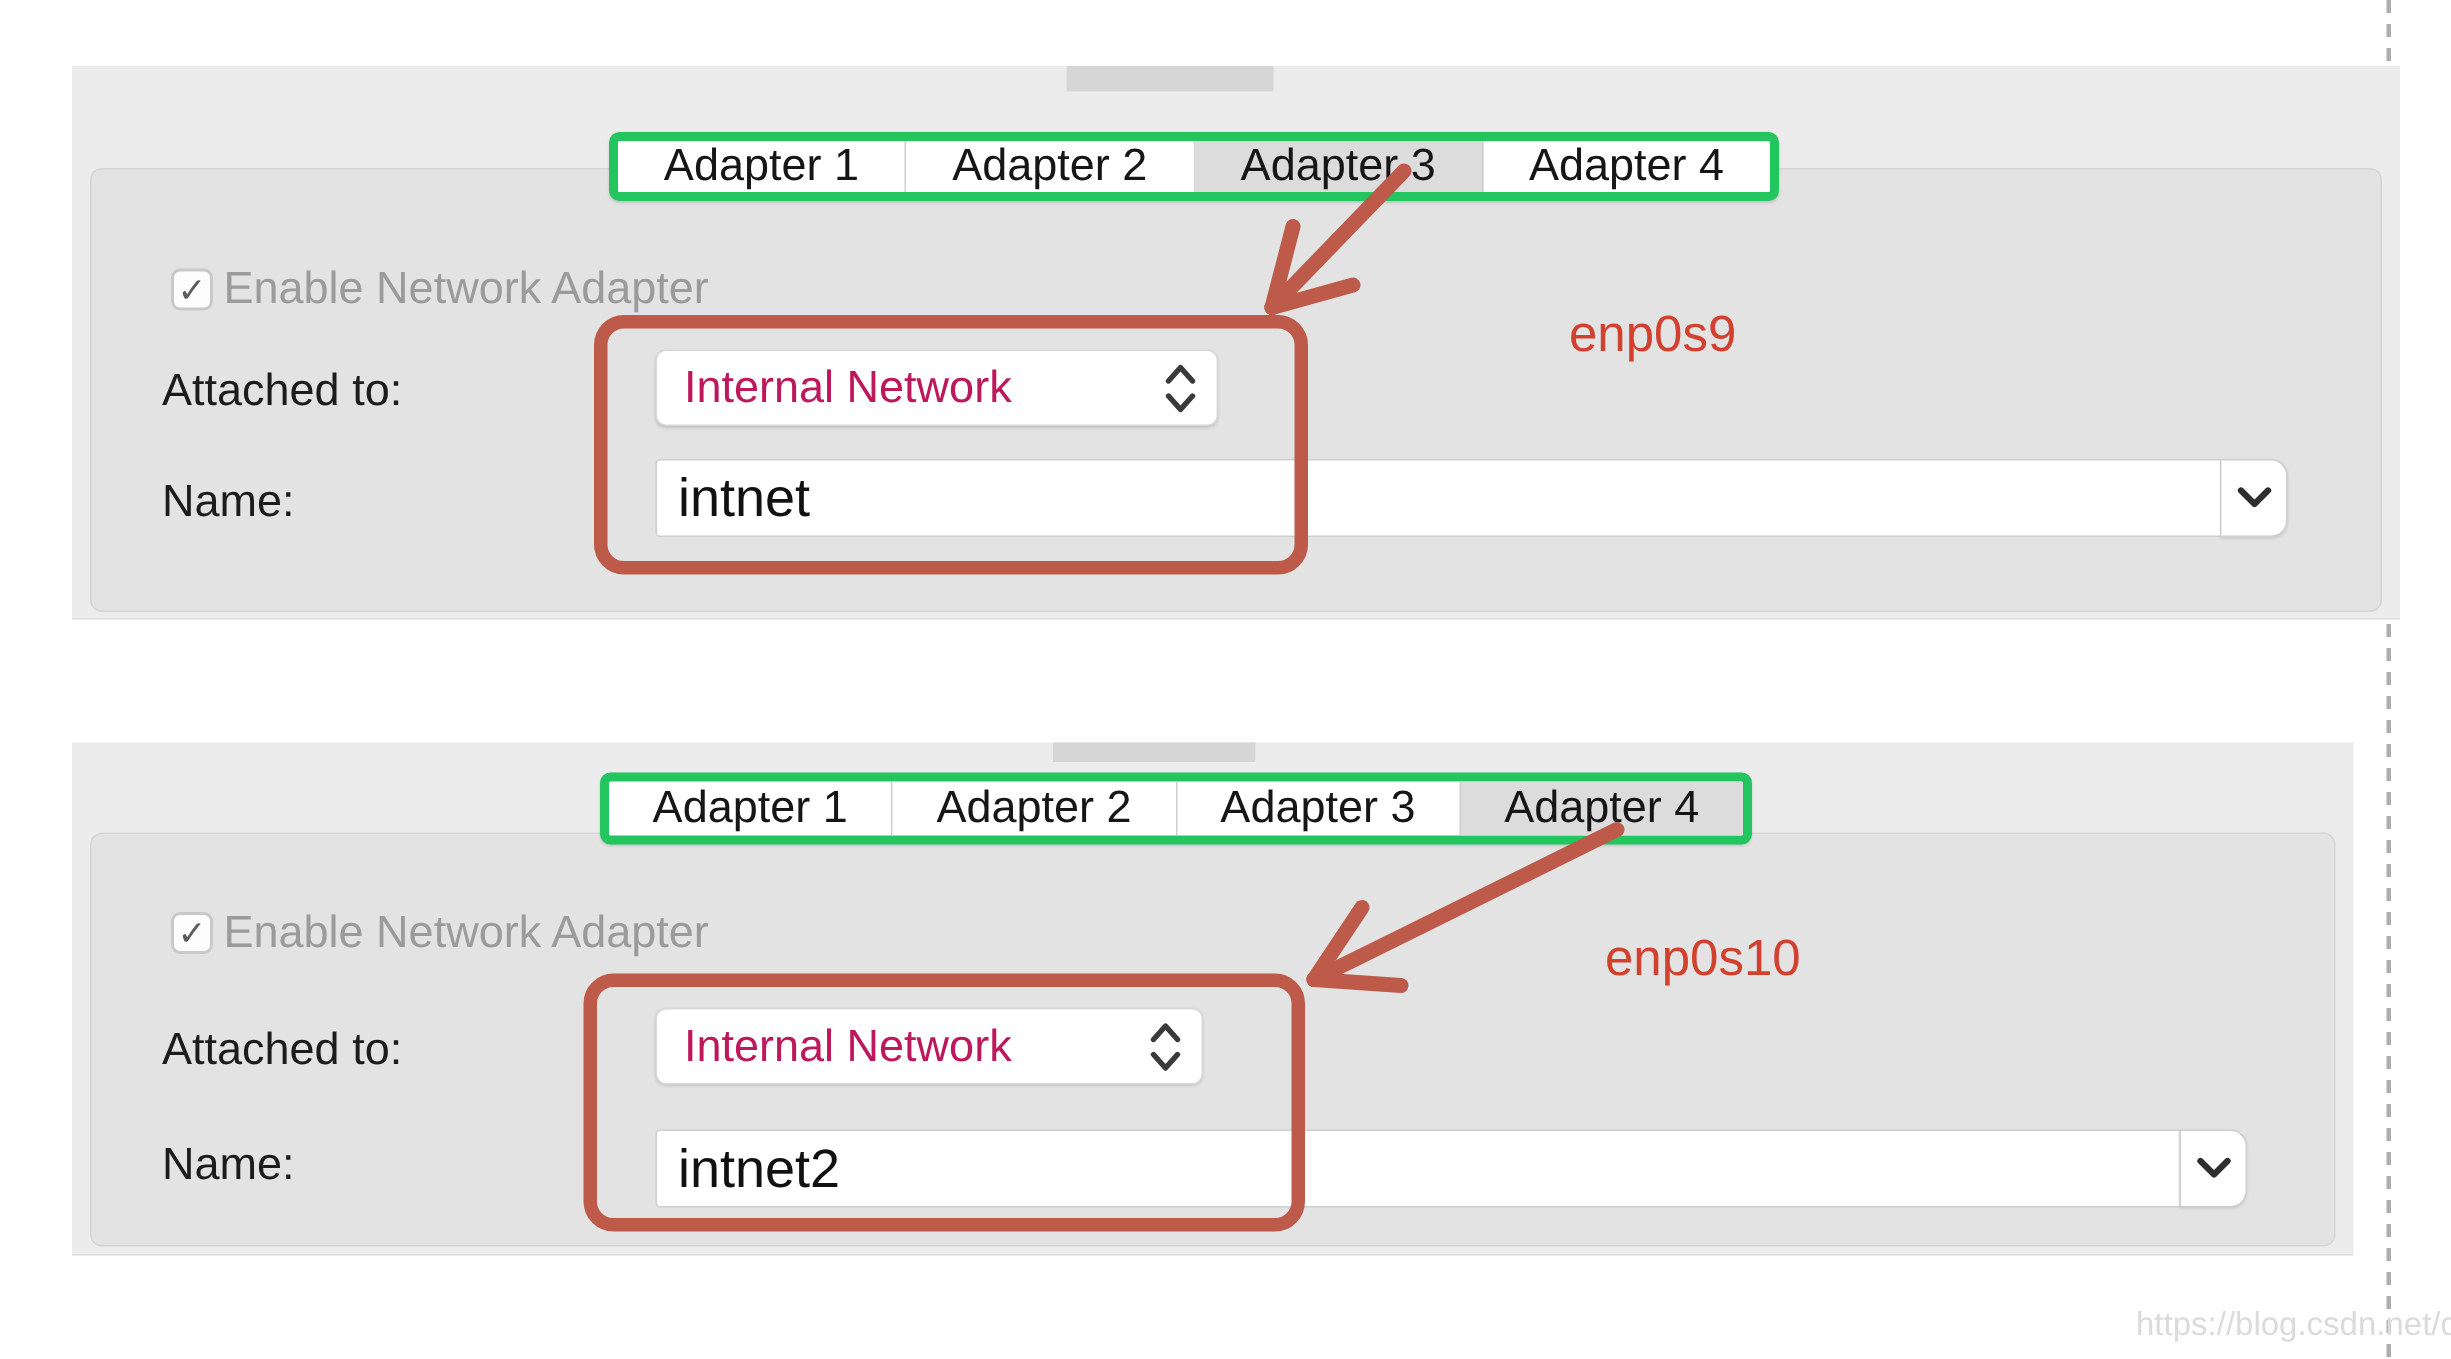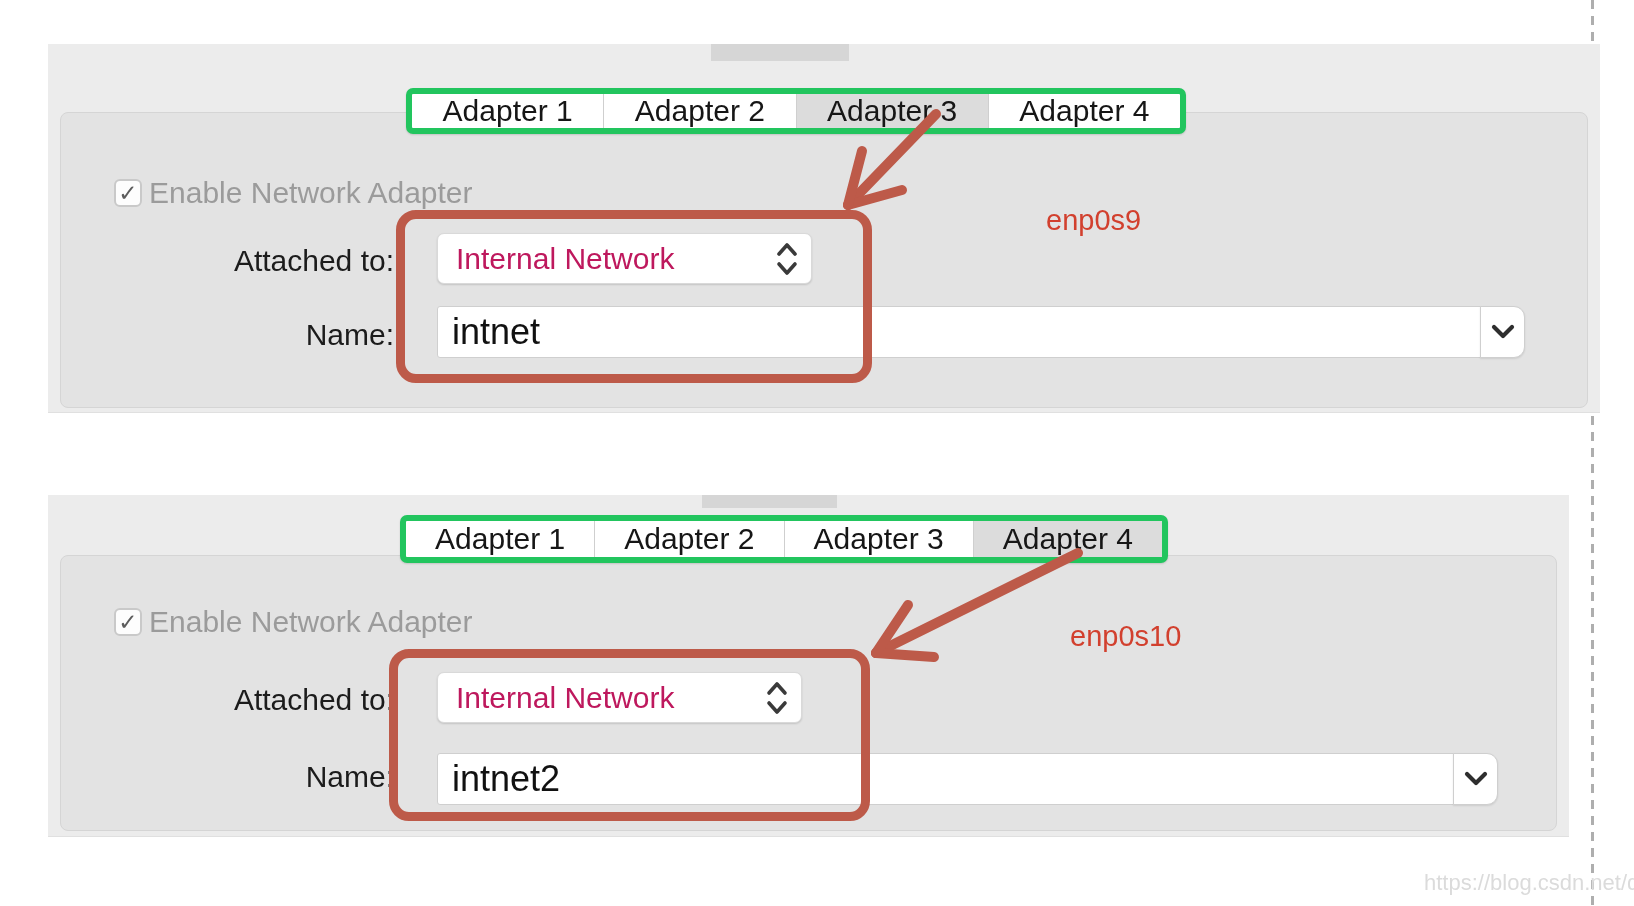--- a/index.html
+++ b/index.html
@@ -25,21 +25,21 @@
           font-size:30px; color:#161616; border-right:1px solid #cfcfcf; cursor:default; }
   .tab:last-child { border-right:none; }
   .tab.selected { background:#dcdcdc; }
 
   .enable-row { position:absolute; display:flex; align-items:center; }
   .checkbox { width:28px; height:28px; background:#fdfdfd; border:2px solid #c9c9c9; border-radius:6px;
               display:flex; align-items:center; justify-content:center;
               font-size:23px; line-height:1; color:#5c5c5c; }
   .enable-label { margin-left:7px; font-size:30px; color:#9b9b9b; }
 
-  .field-label { position:absolute; width:286px; text-align:right; font-size:30px; color:#1c1c1c; }
+  .field-label { position:absolute; width:286px; font-size:30px; color:#1c1c1c; }
 
   .popup { position:absolute; background:#ffffff; border:1px solid #d9d9d9; border-radius:7px;
            box-shadow:0 1px 2px rgba(0,0,0,.14); display:flex; align-items:center;
            padding:0 12px 0 18px; font-size:30px; color:#be185d; cursor:default; }
   .popup-label { flex:1; }
 
   .text-input { position:absolute; background:#ffffff; border:1px solid #cfcfcf; border-radius:3px 0 0 3px;
                 font-size:36px; color:#111; padding:0 14px;
                 font-family:"Liberation Sans","DejaVu Sans",sans-serif; }
   .combo-btn { position:absolute; background:#ffffff; border:1px solid #cfcfcf;
@@ -67,21 +67,21 @@
   .p2 .attached-label { left:60px; top:188px; }
   .p2 .popup { left:389px; top:177px; width:365px; height:51px; }
   .p2 .name-label { left:60px; top:265px; }
   .p2 .text-input { left:389px; top:258px; width:1017px; height:52px; }
   .p2 .combo-btn { left:1405px; top:258px; width:45px; height:52px; }
 
   
   .ann-rect { position:absolute; border:9px solid #bd5a49; border-radius:20px; z-index:5; }
   .ann-rect.r1 { left:396px; top:210px; width:476px; height:173px; }
   .ann-rect.r2 { left:389px; top:649px; width:481px; height:172px; }
-  .ann-text { position:absolute; font-size:29px; color:#d2402e; z-index:5; }
+  .ann-text { position:absolute; font-size:34px; color:#d2402e; z-index:5; }
   .ann-text.t1 { left:1046px; top:204px; }
   .ann-text.t2 { left:1070px; top:620px; }
   #arrows { position:absolute; left:0; top:0; z-index:5; pointer-events:none; }
 
   
   .watermark { position:absolute; left:1424px; top:870px; font-size:22px; color:#dbdbdb; z-index:6; white-space:nowrap; }
 
   .chev { display:block; }
 </style>
 </head>

